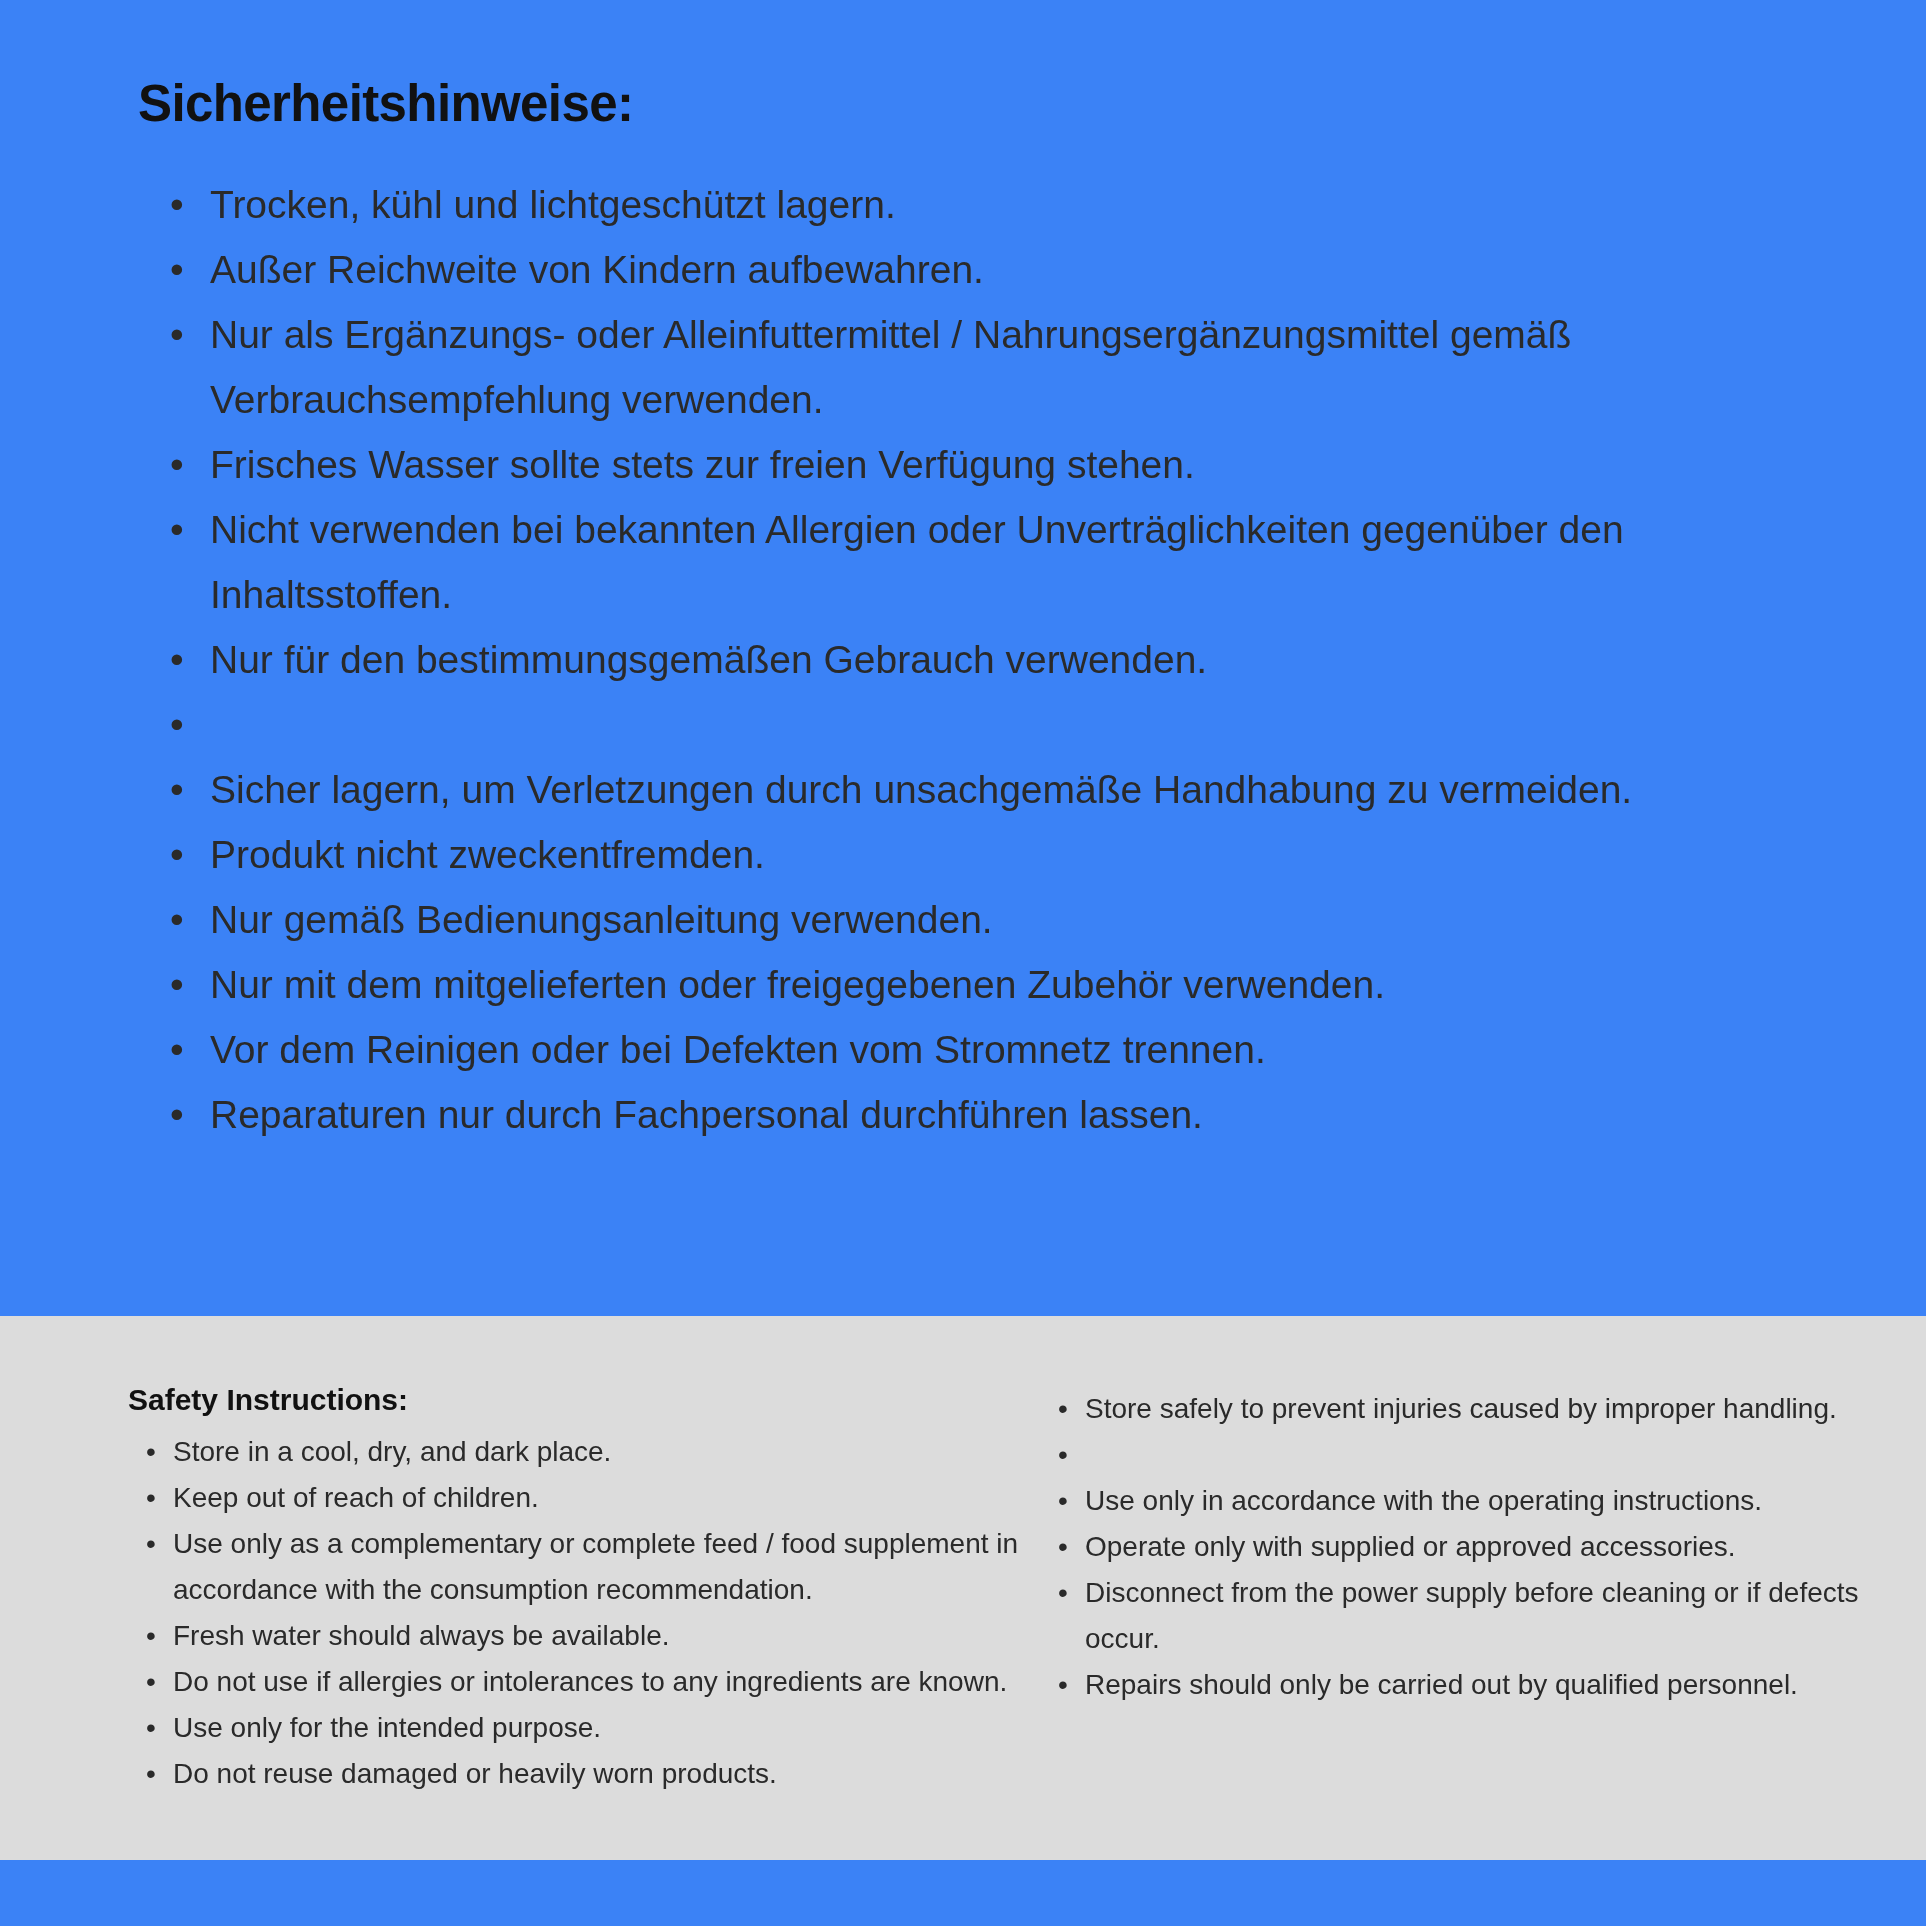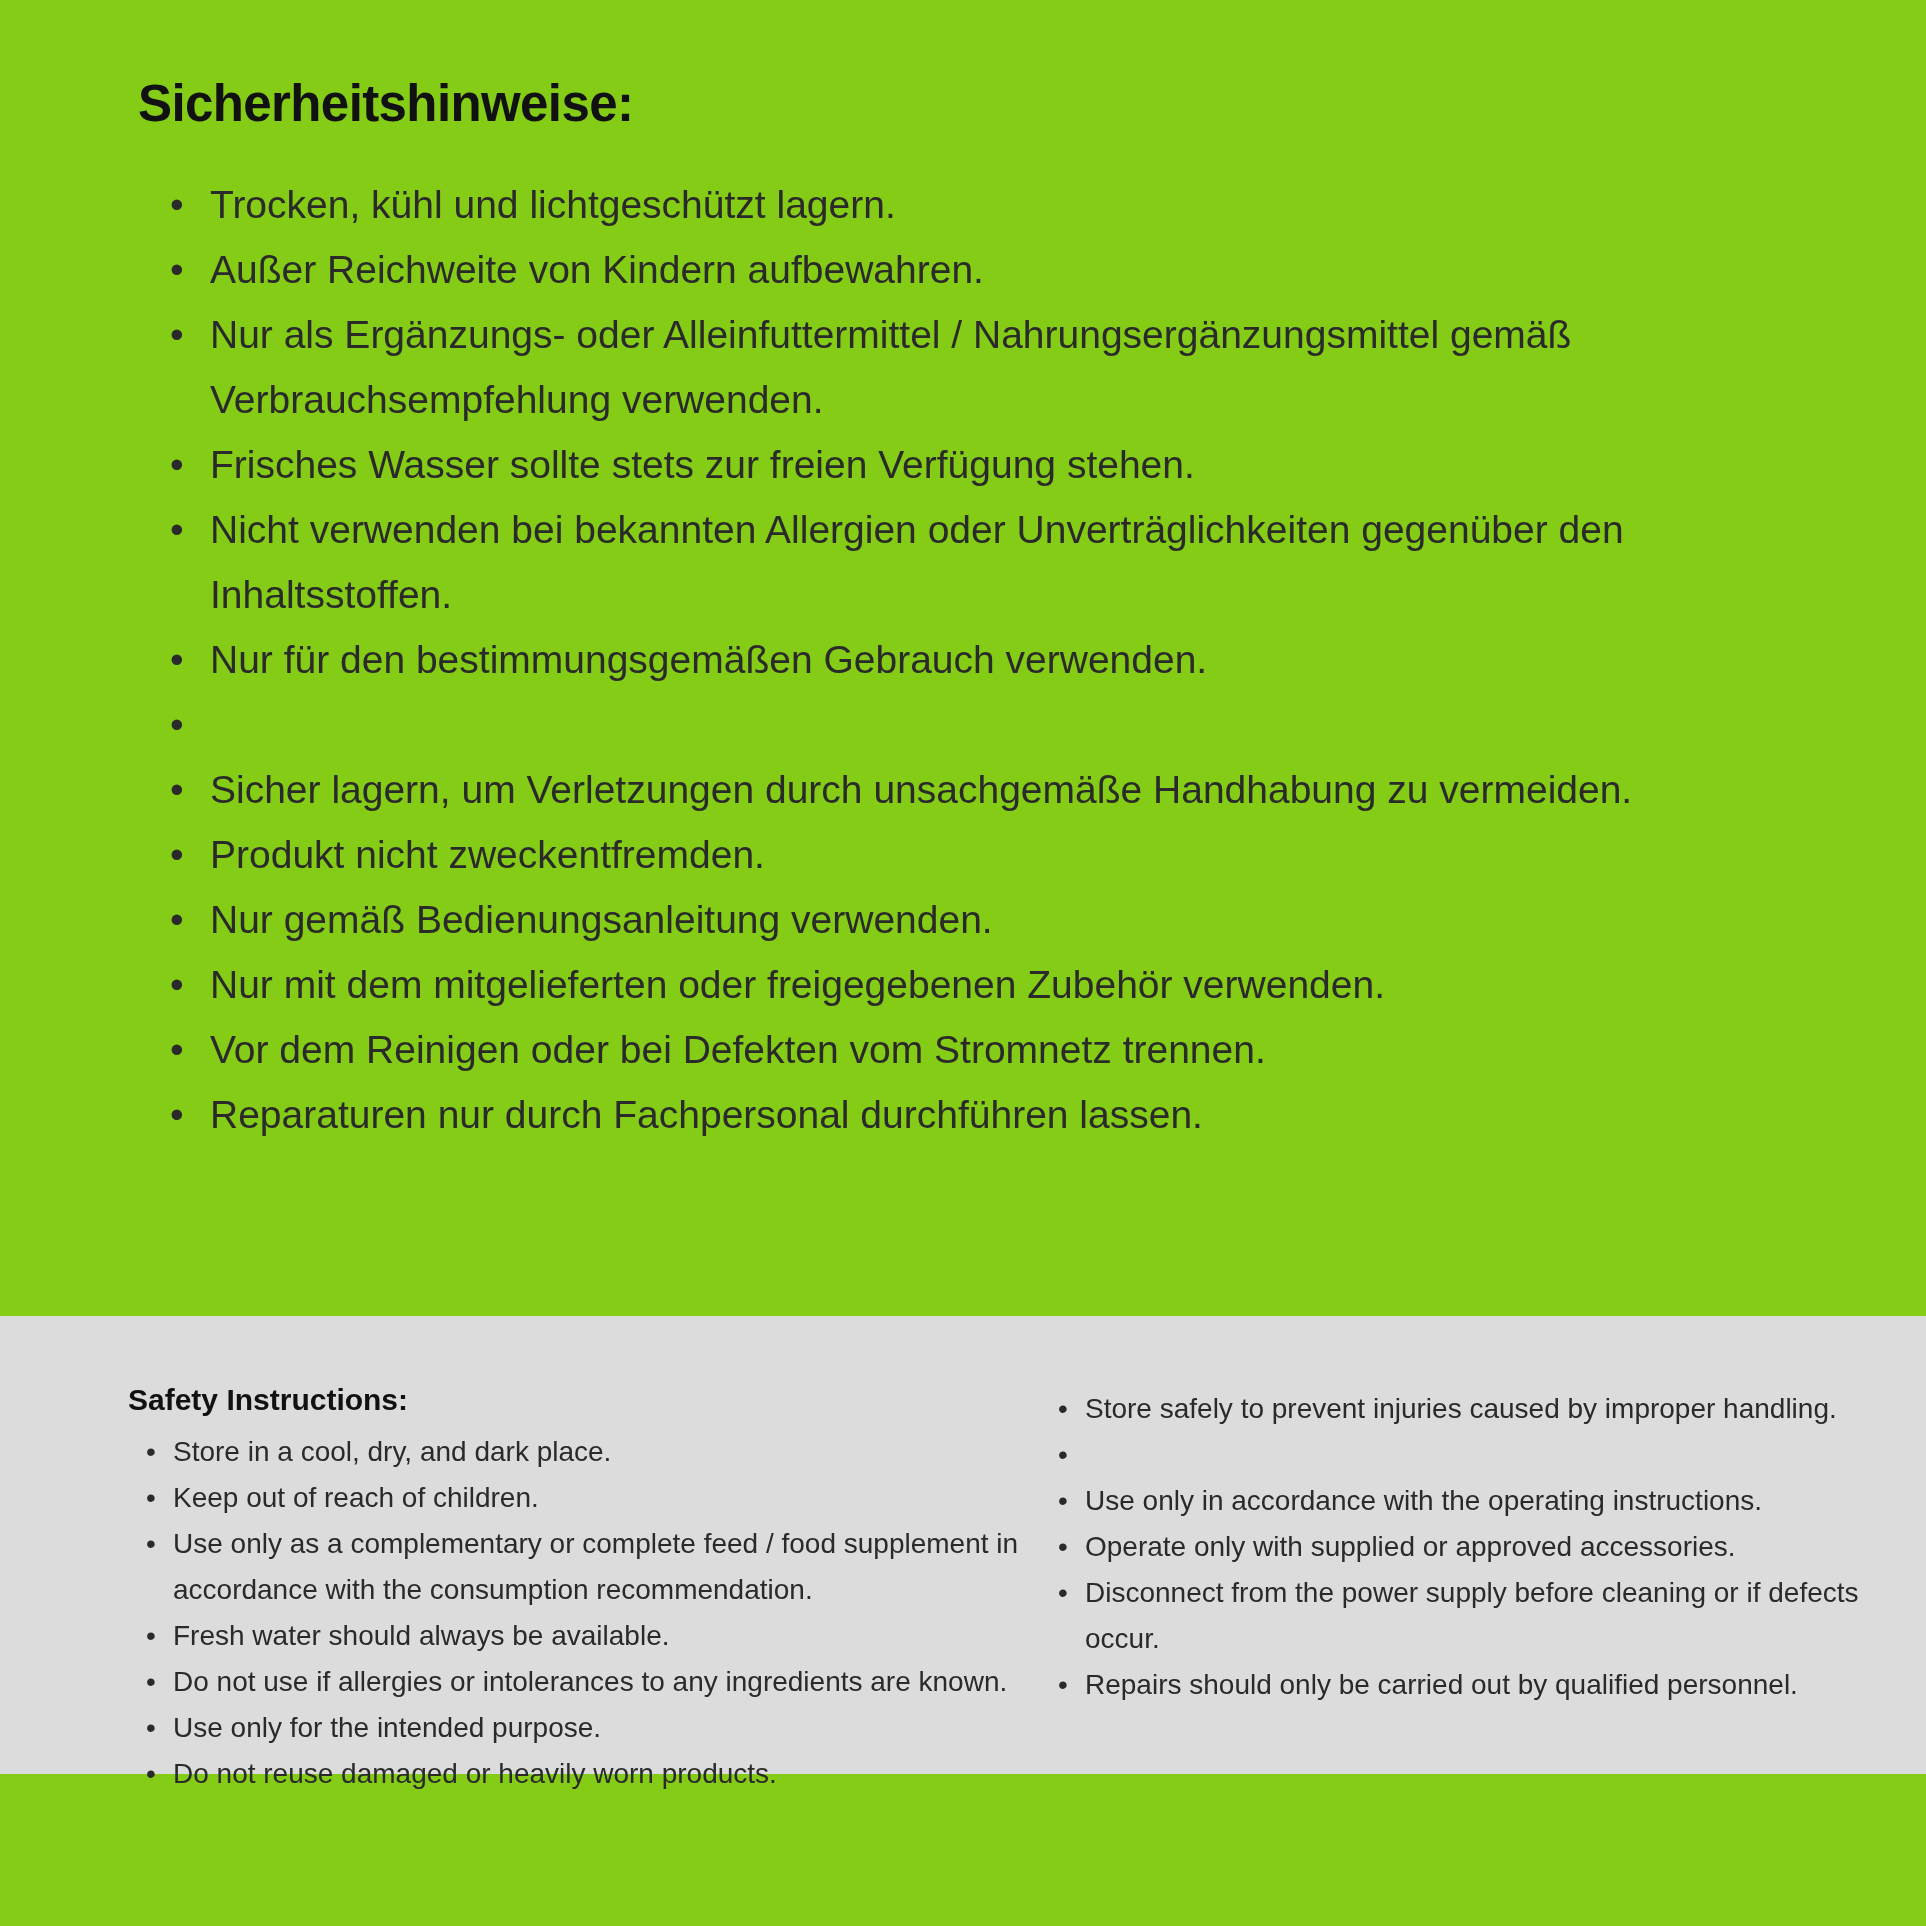--- a/index.html
+++ b/index.html
@@ -6,21 +6,21 @@
     margin: 0;
     padding: 0;
     background: #ffffff;
     font-family: "Liberation Sans", "DejaVu Sans", sans-serif;
     color: #1f1f1f;
   }
   .page {
     position: relative;
     width: 1926px;
     height: 1926px;
-    background: #84cc16;
+    background: #3b82f6;
     overflow: hidden;
   }
 
   
   .german-section {
     box-sizing: border-box;
     padding: 74px 96px 0 138px;
     height: 1316px;
   }
   .german-title {
@@ -49,21 +49,21 @@
     width: 40px;
   }
 
   
   .english-section {
     box-sizing: border-box;
     position: absolute;
     left: 0;
     top: 1316px;
     width: 1926px;
-    height: 458px;
+    height: 544px;
     background: #dcdcdc;
     display: flex;
     padding: 67px 64px 0 128px;
   }
   .english-col-left {
     width: 912px;
     flex: none;
   }
   .english-col-right {
     flex: 1;

